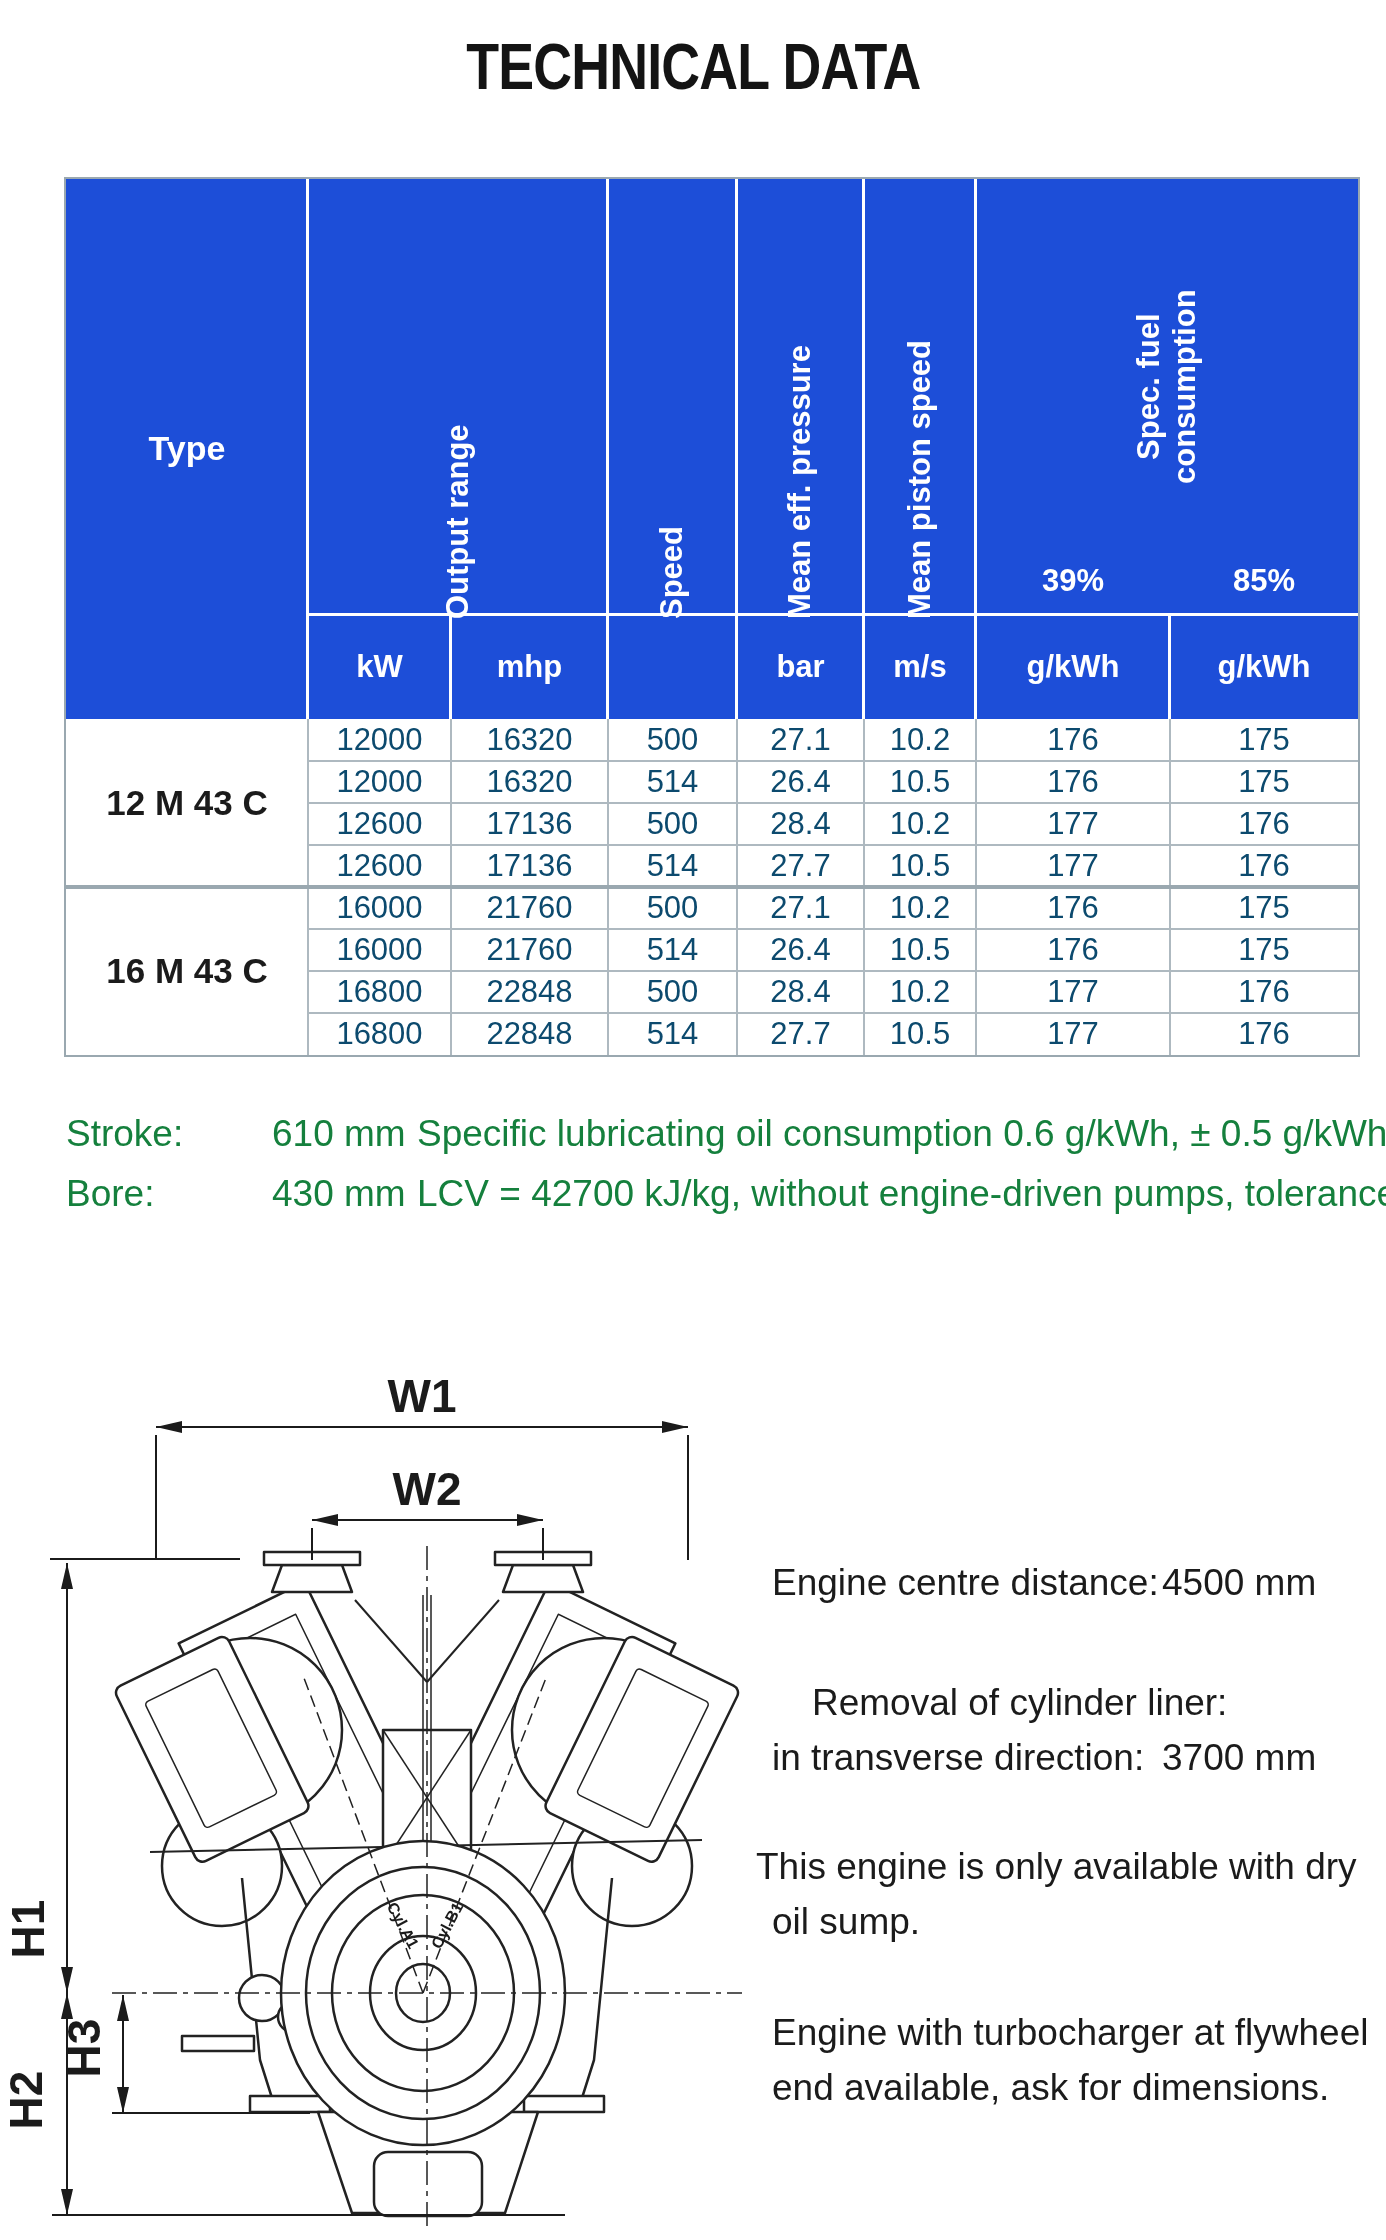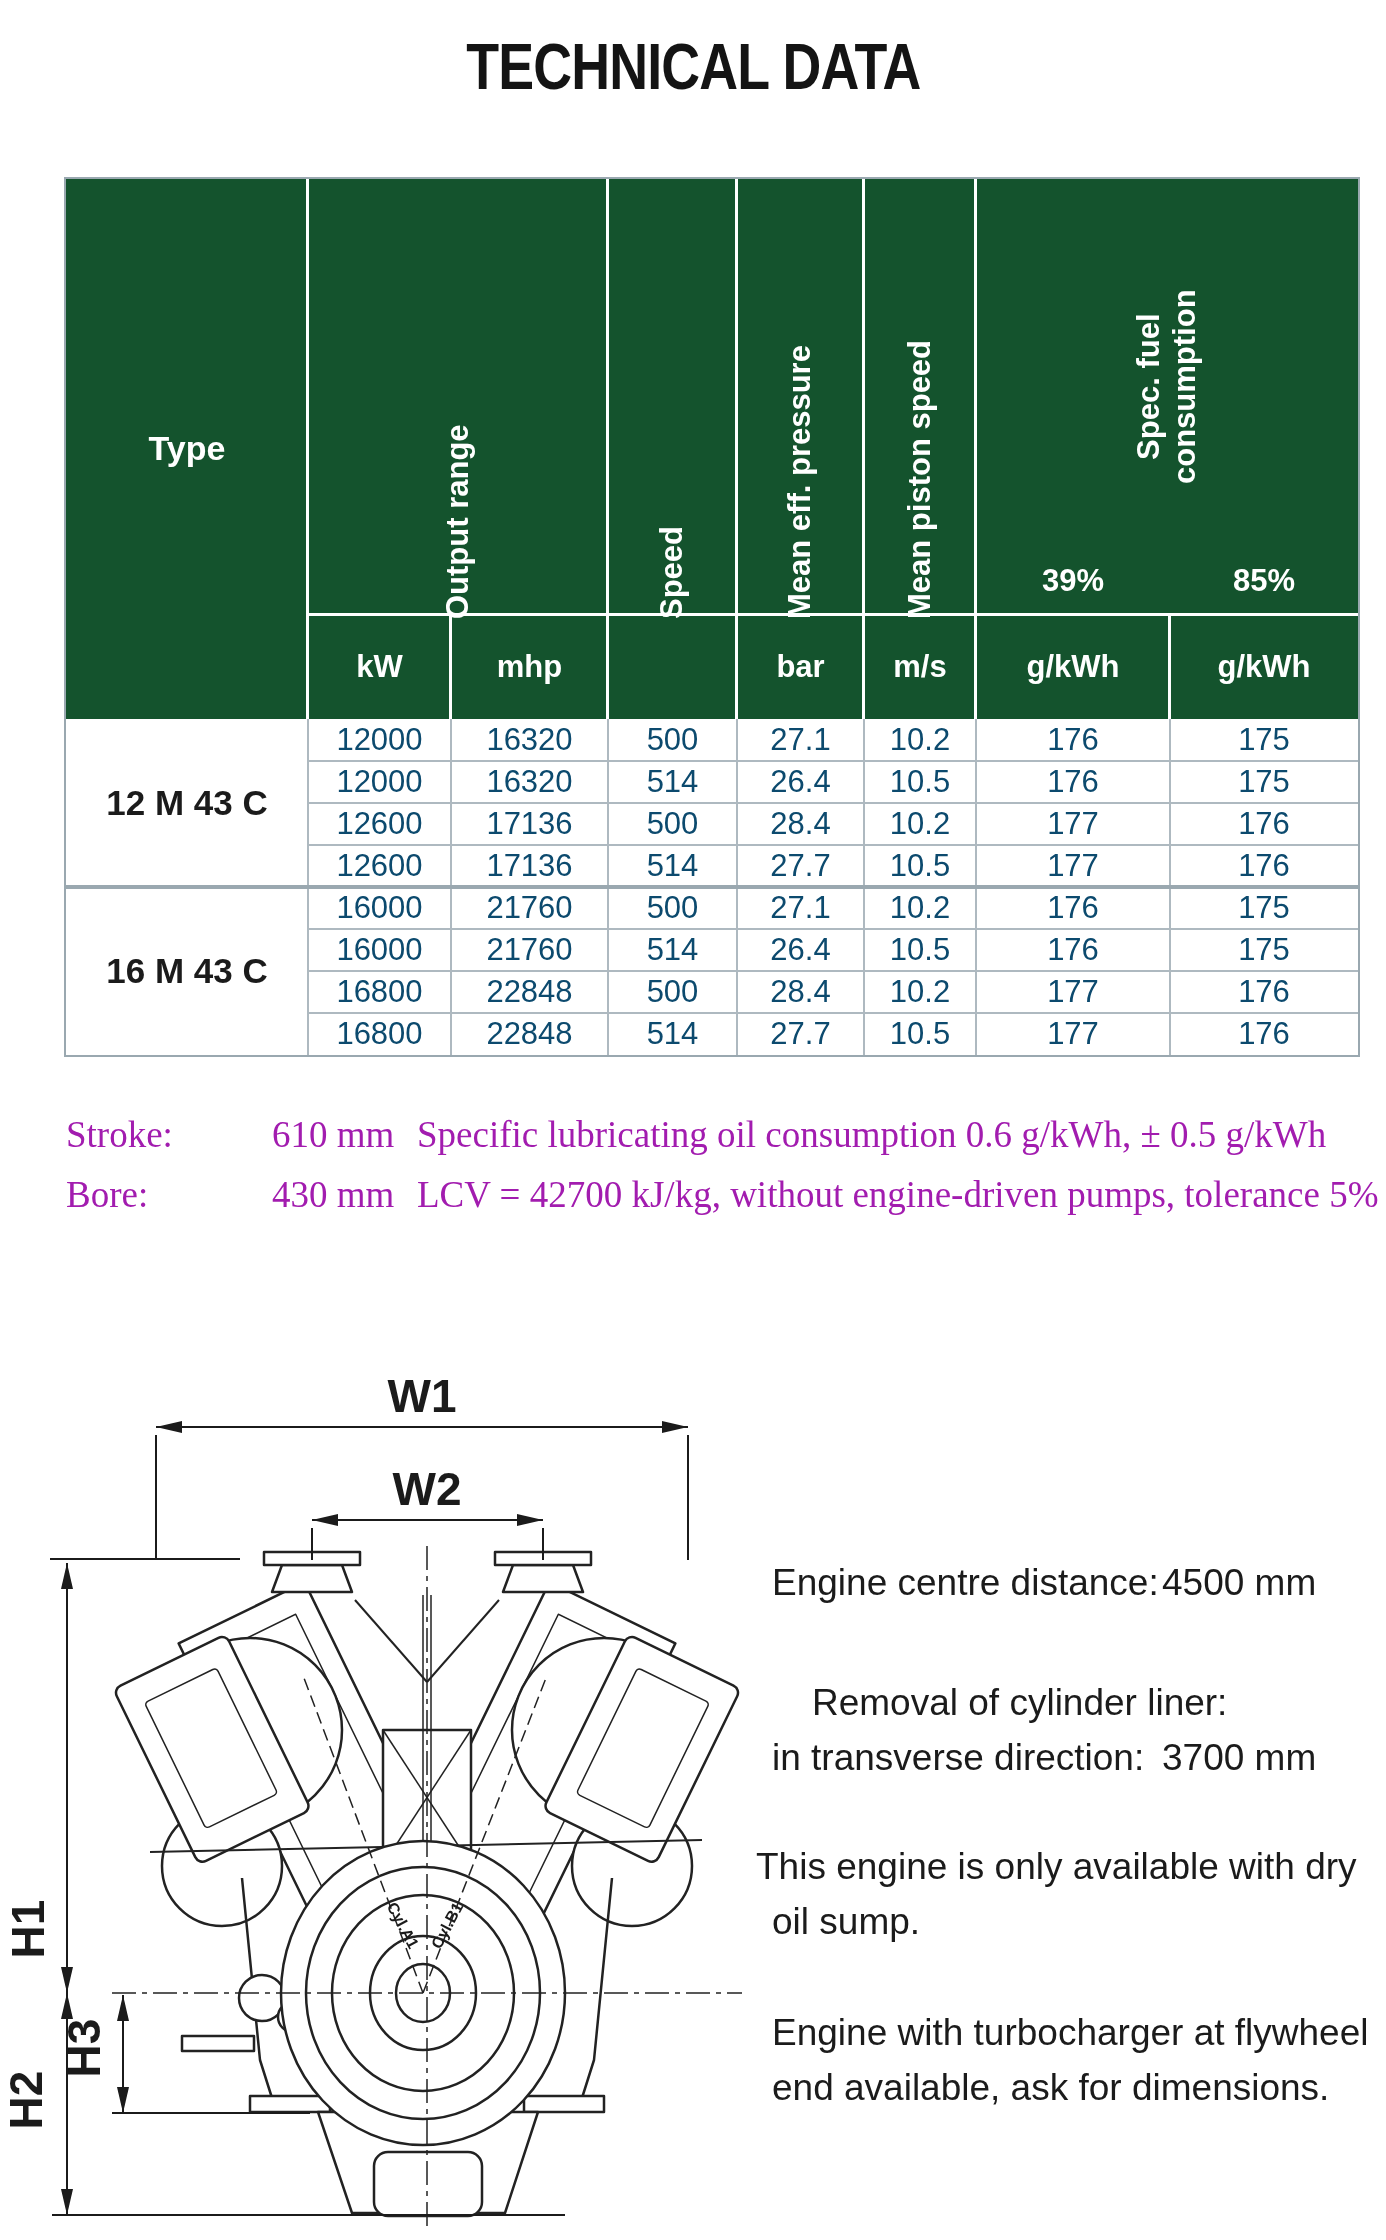--- a/index.html
+++ b/index.html
@@ -13,21 +13,21 @@
     position:absolute;top:30px;left:0;width:1386px;text-align:center;
     font-size:64px;font-weight:bold;color:#141414;letter-spacing:-1px;
   }
   .title>span{display:inline-block;transform:scaleX(.84);}
 
   
   .tbl{
     position:absolute;left:64px;top:177px;width:1292px;height:876px;
     border:2px solid #9aa8b0;
   }
-  .thead{position:absolute;left:0;top:0;width:1292px;height:540px;background:#14532d;}
+  .thead{position:absolute;left:0;top:0;width:1292px;height:540px;background:#1d4ed8;}
   .wl{position:absolute;background:#ffffff;}
   .type-label{
     position:absolute;left:0;top:250px;width:242px;text-align:center;
     color:#fff;font-weight:bold;font-size:34px;
   }
   .rot{
     position:absolute;white-space:nowrap;color:#fff;font-weight:bold;
     font-size:31px;line-height:36px;transform:rotate(-90deg);
     transform-origin:left bottom;
   }
@@ -44,21 +44,21 @@
     position:absolute;left:0;width:242px;height:168px;line-height:168px;
     text-align:center;font-weight:bold;font-size:35px;color:#1b1b1b;
   }
   .dcell{
     position:absolute;height:42px;line-height:42px;text-align:center;
     font-size:31px;color:#0c4a6e;
   }
   .gl{position:absolute;background:#aeb9c0;}
 
   
-  .note{position:absolute;font-size:37px;color:#a21caf;white-space:nowrap;font-family:Liberation Serif, serif;}
+  .note{position:absolute;font-size:37px;color:#15803d;white-space:nowrap;}
 
   
   .info{position:absolute;font-size:37px;color:#1b1b1b;white-space:nowrap;}
 
   
   .drawing{position:absolute;left:0;top:1260px;}
   svg text{font-family:"Liberation Sans",sans-serif;}
   .dimtxt{font-size:46px;font-weight:bold;fill:#1b1b1b;}
   .cyltxt{font-size:16px;font-weight:bold;fill:#1b1b1b;}
 </style>

